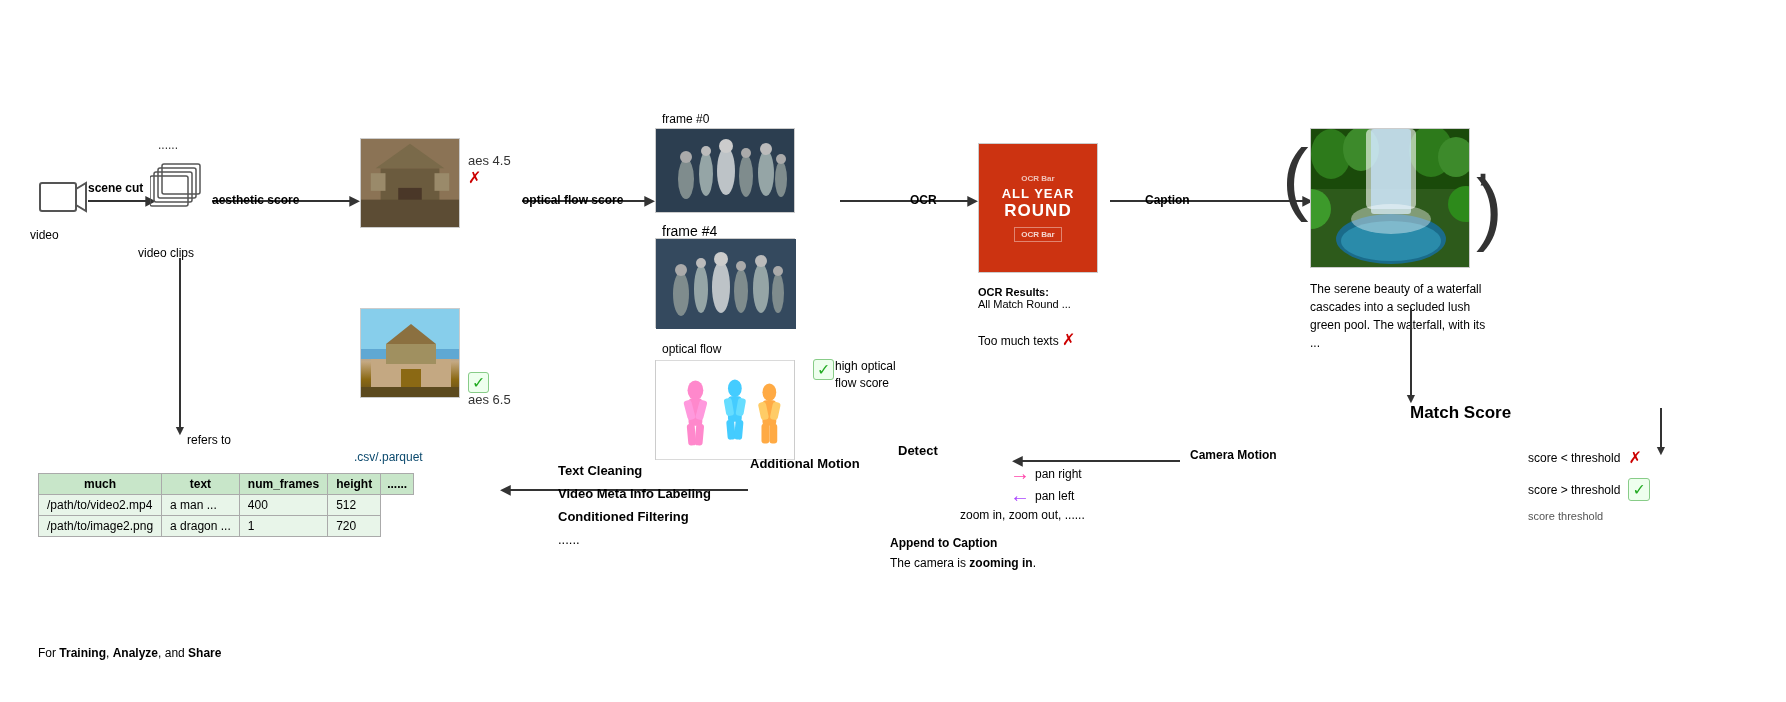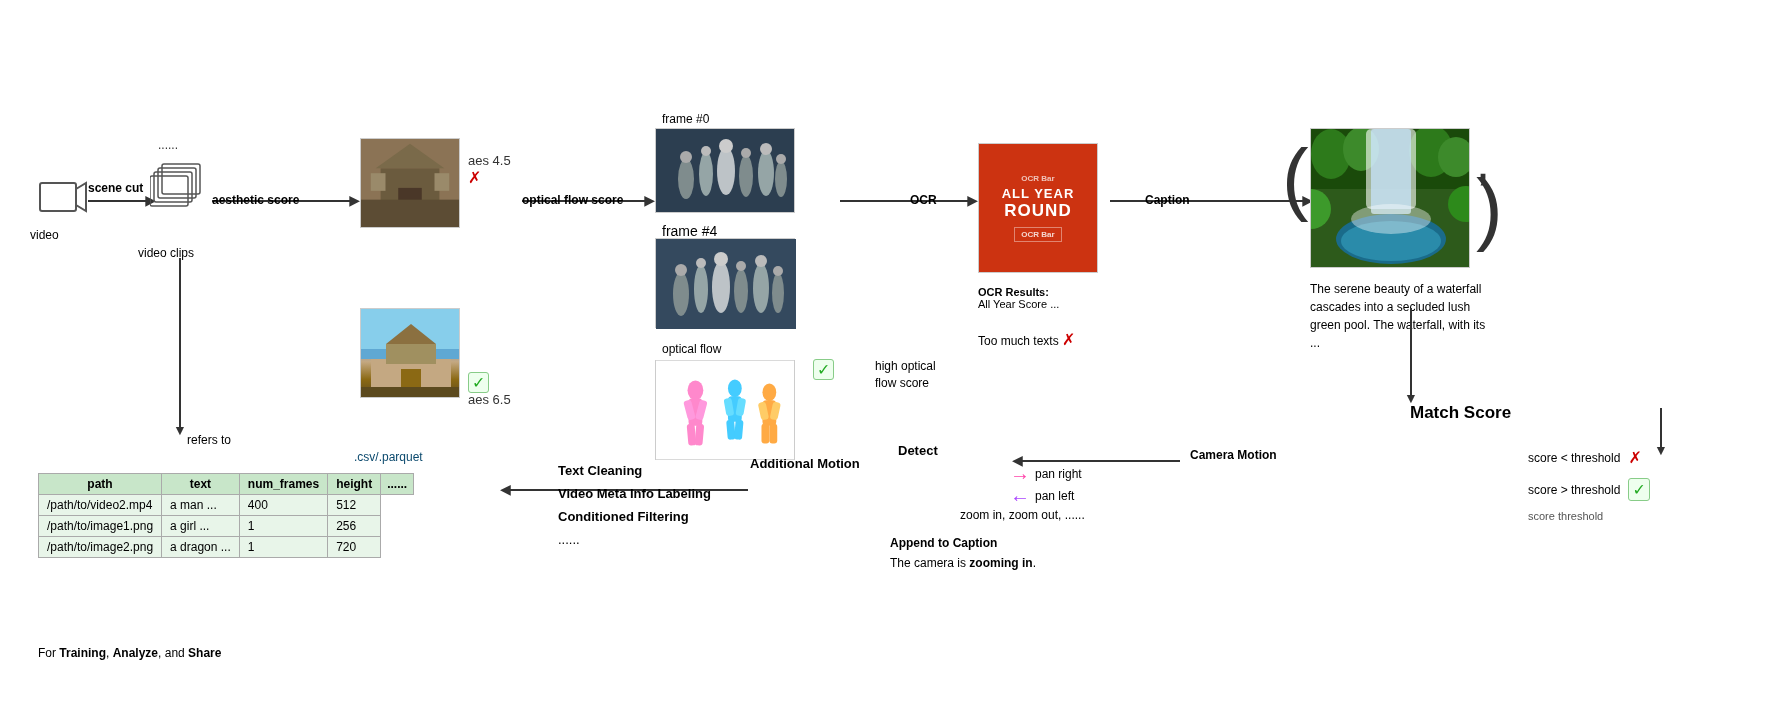--- a/index.html
+++ b/index.html
@@ -505,40 +505,40 @@
         <rect x="105" y="42" width="8" height="18" rx="3" fill="#ffcc66" transform="rotate(-12,109,51)"></rect>
         <rect x="117" y="42" width="8" height="18" rx="3" fill="#ffcc66" transform="rotate(12,121,51)"></rect>
         <rect x="107" y="64" width="8" height="20" rx="3" fill="#ffaa44"></rect>
         <rect x="115" y="64" width="8" height="20" rx="3" fill="#ffaa44"></rect>
       </svg>
     </div>
 
     <div style="position:absolute; left:793px; top:342px;">
       <span class="check-icon">✓</span>
     </div>
-    <div style="position:absolute; left:815px; top:340px; font-size:12px; line-height:1.4;margin-left:40px;">
+    <div style="position:absolute; left:815px; top:340px; font-size:12px; line-height:1.4;">
       <span style="white-space:pre-line;">high optical
 flow score</span>
     </div>
 
     <div class="h-arrow" style="left:820px; top:182px; width:130px;"></div>
     <div class="ocr-arrow">OCR</div>
 
     <div class="ocr-store-img">
       <div class="ocr-store-inner">
         <div style="font-size:8px; margin-bottom:3px; opacity:0.7;">OCR Bar</div>
         <div style="font-size:13px; font-weight:900; letter-spacing:1px;">ALL YEAR</div>
         <div style="font-size:17px; font-weight:900; letter-spacing:1px;">ROUND</div>
         <div style="margin-top:6px; font-size:8px; opacity:0.8; border: 1px solid rgba(255,255,255,0.5); padding:2px 6px;">OCR Bar</div>
       </div>
     </div>
 
     <div style="position:absolute; left:958px; top:268px; font-size:11px;">
       <span style="font-weight:bold;">OCR Results:</span><br>
-      <span>All Year Score ...</span>
+      <span>All Match Round ...</span>
     </div>
     <div style="position:absolute; left:958px; top:312px; font-size:12px;">
       <span>Too much texts</span> <span class="cross-icon">✗</span>
     </div>
 
     <div class="h-arrow" style="left:1090px; top:182px; width:195px;"></div>
     <div class="caption-arrow">Caption</div>
 
     <div class="waterfall-paren-open">(</div>
 
@@ -627,41 +627,35 @@
 
     <div style="position:absolute; left:334px; top:432px; font-size:12px; color:#0c4a6e;">.csv/.parquet</div>
 
     <div style="position:absolute; left:167px; top:415px; font-size:12px;">refers to</div>
 
     <div class="v-arrow" style="left:159px; top:240px; height:170px;"></div>
 
     <table class="data-table">
       <thead>
         <tr>
-          <th>path</th>
+          <th>much</th>
           <th>text</th>
           <th>num_frames</th>
           <th>height</th>
           <th class="col-dots">......</th>
         </tr>
       </thead>
       <tbody id="table-body">
           <tr>
             <td>/path/to/video2.mp4</td>
             <td>a man ...</td>
             <td>400</td>
             <td>512</td>
           </tr>
           <tr>
-            <td>/path/to/image1.png</td>
-            <td>a girl ...</td>
-            <td>1</td>
-            <td>256</td>
-          </tr>
-          <tr>
             <td>/path/to/image2.png</td>
             <td>a dragon ...</td>
             <td>1</td>
             <td>720</td>
           </tr>
         </tbody>
     </table>
 
     <div style="position:absolute; left:18px; top:628px; font-size:12px;">
       For <strong>Training</strong>, <strong>Analyze</strong>, and <strong>Share</strong>

